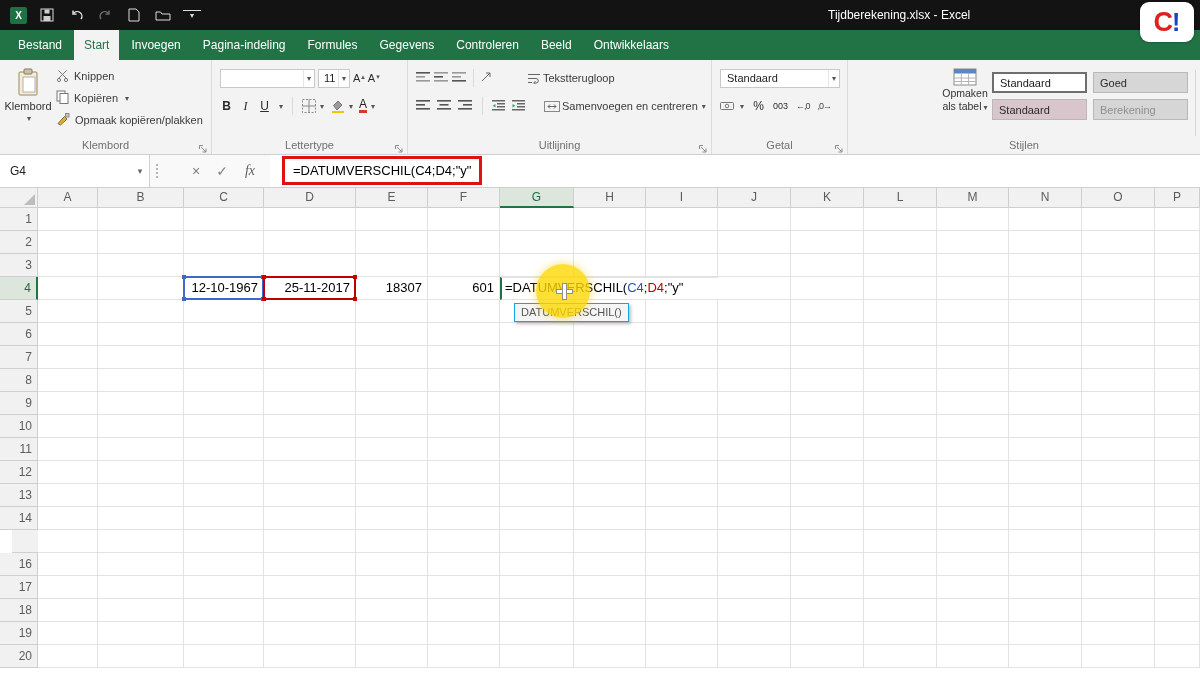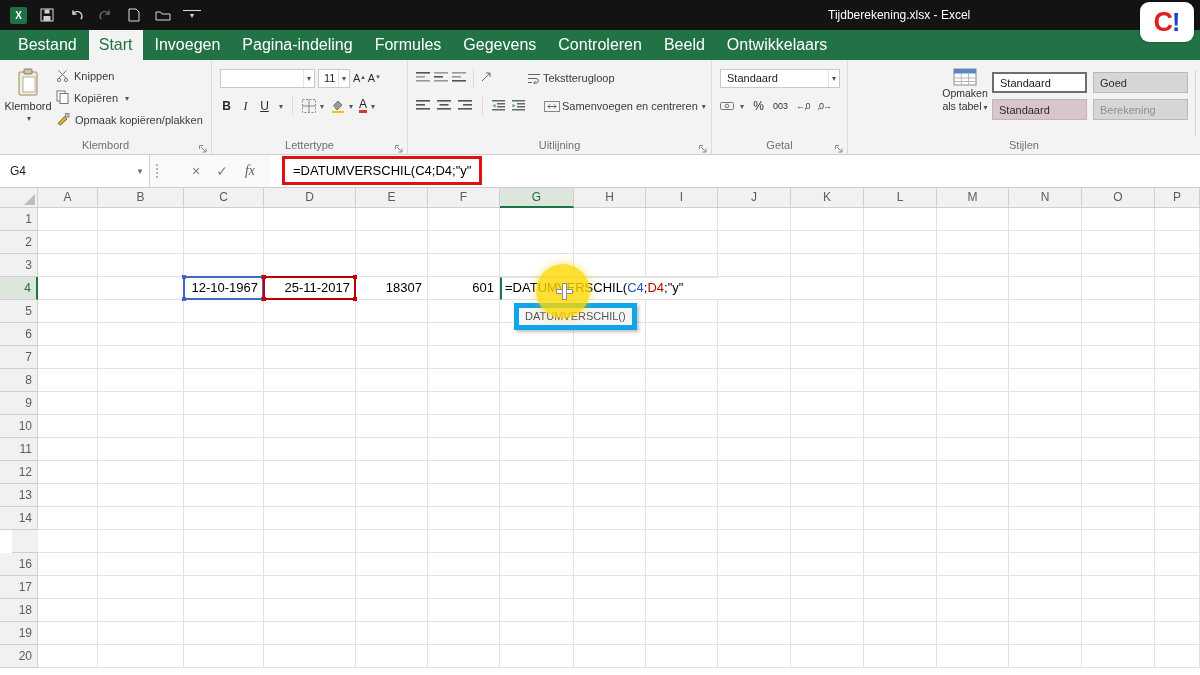--- a/index.html
+++ b/index.html
@@ -13,21 +13,21 @@
   .qbtn.dim svg path{stroke:#6e6e6e;}
   .excel-badge{width:17px;height:17px;background:#1e7145;border-radius:2px;color:#fff;font-size:10px;font-weight:bold;display:flex;align-items:center;justify-content:center;}
   .title-text{position:absolute;left:828px;top:0;height:30px;line-height:30px;font-size:12px;color:#fff;white-space:nowrap;}
   .logo-badge{position:absolute;right:6px;top:2px;width:54px;height:40px;background:#fff;border-radius:9px;display:flex;align-items:center;justify-content:center;z-index:40;box-shadow:0 0 3px rgba(0,0,0,.4);}
   .logo-c{color:#e01f1f;font-size:27px;font-weight:bold;line-height:40px;}
   .logo-excl{color:#1c41c9;font-size:25px;font-weight:bold;margin-left:-1px;line-height:40px;}
 
   
   .tabrow{position:absolute;left:0;top:30px;width:100%;height:30px;background:#217346;color:#fff;}
   #tabs{position:absolute;left:8px;top:0;height:30px;display:flex;}
-  .tab{height:30px;line-height:30px;padding:0 10px;margin-right:2px;font-size:16px;white-space:nowrap;}
+  .tab{height:30px;line-height:30px;padding:0 10px;margin-right:2px;font-size:12px;white-space:nowrap;}
   .tab.active{background:#f3f3f3;color:#217346;}
   .tellme{position:absolute;left:688px;top:0;height:30px;display:flex;align-items:center;gap:6px;font-size:12px;color:#fff;white-space:nowrap;}
 
   
   .ribbon{position:absolute;left:0;top:60px;width:100%;height:94px;background:#f3f3f3;border-bottom:1px solid #cfcfcf;color:#3b3b3b;}
   .grp{position:absolute;top:0;height:94px;border-right:1px solid #dcdcdc;box-sizing:border-box;}
   .grp-label{position:absolute;bottom:3px;left:0;right:0;text-align:center;font-size:11px;color:#707070;}
   .launcher{position:absolute;bottom:4px;right:3px;width:10px;height:10px;}
   .dd{font-size:8px;color:#555;margin-left:2px;}
   .vsep{width:1px;height:18px;background:#d9d9d9;margin:0 3px;}
@@ -99,21 +99,21 @@
   .cell.val{text-align:right;padding-right:5px;}
   .ref-box{pointer-events:none;z-index:4;background:transparent;}
   .ref-box.blue{border:2px solid #4168c4;}
   .ref-box.red{border:2px solid #c00000;}
   .ref-box i{position:absolute;width:4px;height:4px;}
   .ref-box.blue i{background:#4168c4;}
   .ref-box.red i{background:#c00000;}
   .ref-box i.tl{left:-3px;top:-3px;} .ref-box i.tr{right:-3px;top:-3px;}
   .ref-box i.bl{left:-3px;bottom:-3px;} .ref-box i.br{right:-3px;bottom:-3px;}
   .edit-cell{background:#fff;border-left:2px solid #217346;border-top:1px solid #e2e2e2;border-bottom:1px solid #e2e2e2;font-size:13px;line-height:20px;padding-left:3px;white-space:nowrap;z-index:5;}
-  .func-tip{background:#f5f5f5;border:5px solid #0ea5e9;box-shadow:2px 2px 3px rgba(0,0,0,.25);font-size:11px;color:#555;padding:1px 6px;line-height:15px;z-index:6;white-space:nowrap;}
+  .func-tip{background:#f5f5f5;border:1px solid #0ea5e9;box-shadow:2px 2px 3px rgba(0,0,0,.25);font-size:11px;color:#555;padding:1px 6px;line-height:15px;z-index:6;white-space:nowrap;}
   .click-circle{width:54px;height:54px;border-radius:50%;background:rgba(253,216,0,.8);box-shadow:0 0 10px rgba(240,200,0,.55);z-index:7;}
   .cell-cursor{z-index:8;}
   .cell-cursor .cbar{position:absolute;background:#fff;border:1px solid #8f8f8f;box-sizing:border-box;}
   .cell-cursor .hbar{left:0;top:6px;width:17px;height:5px;}
   .cell-cursor .vbar{left:6px;top:0;width:5px;height:17px;}
 </style>
 </head>
 <body>
 
 <div class="screen">

